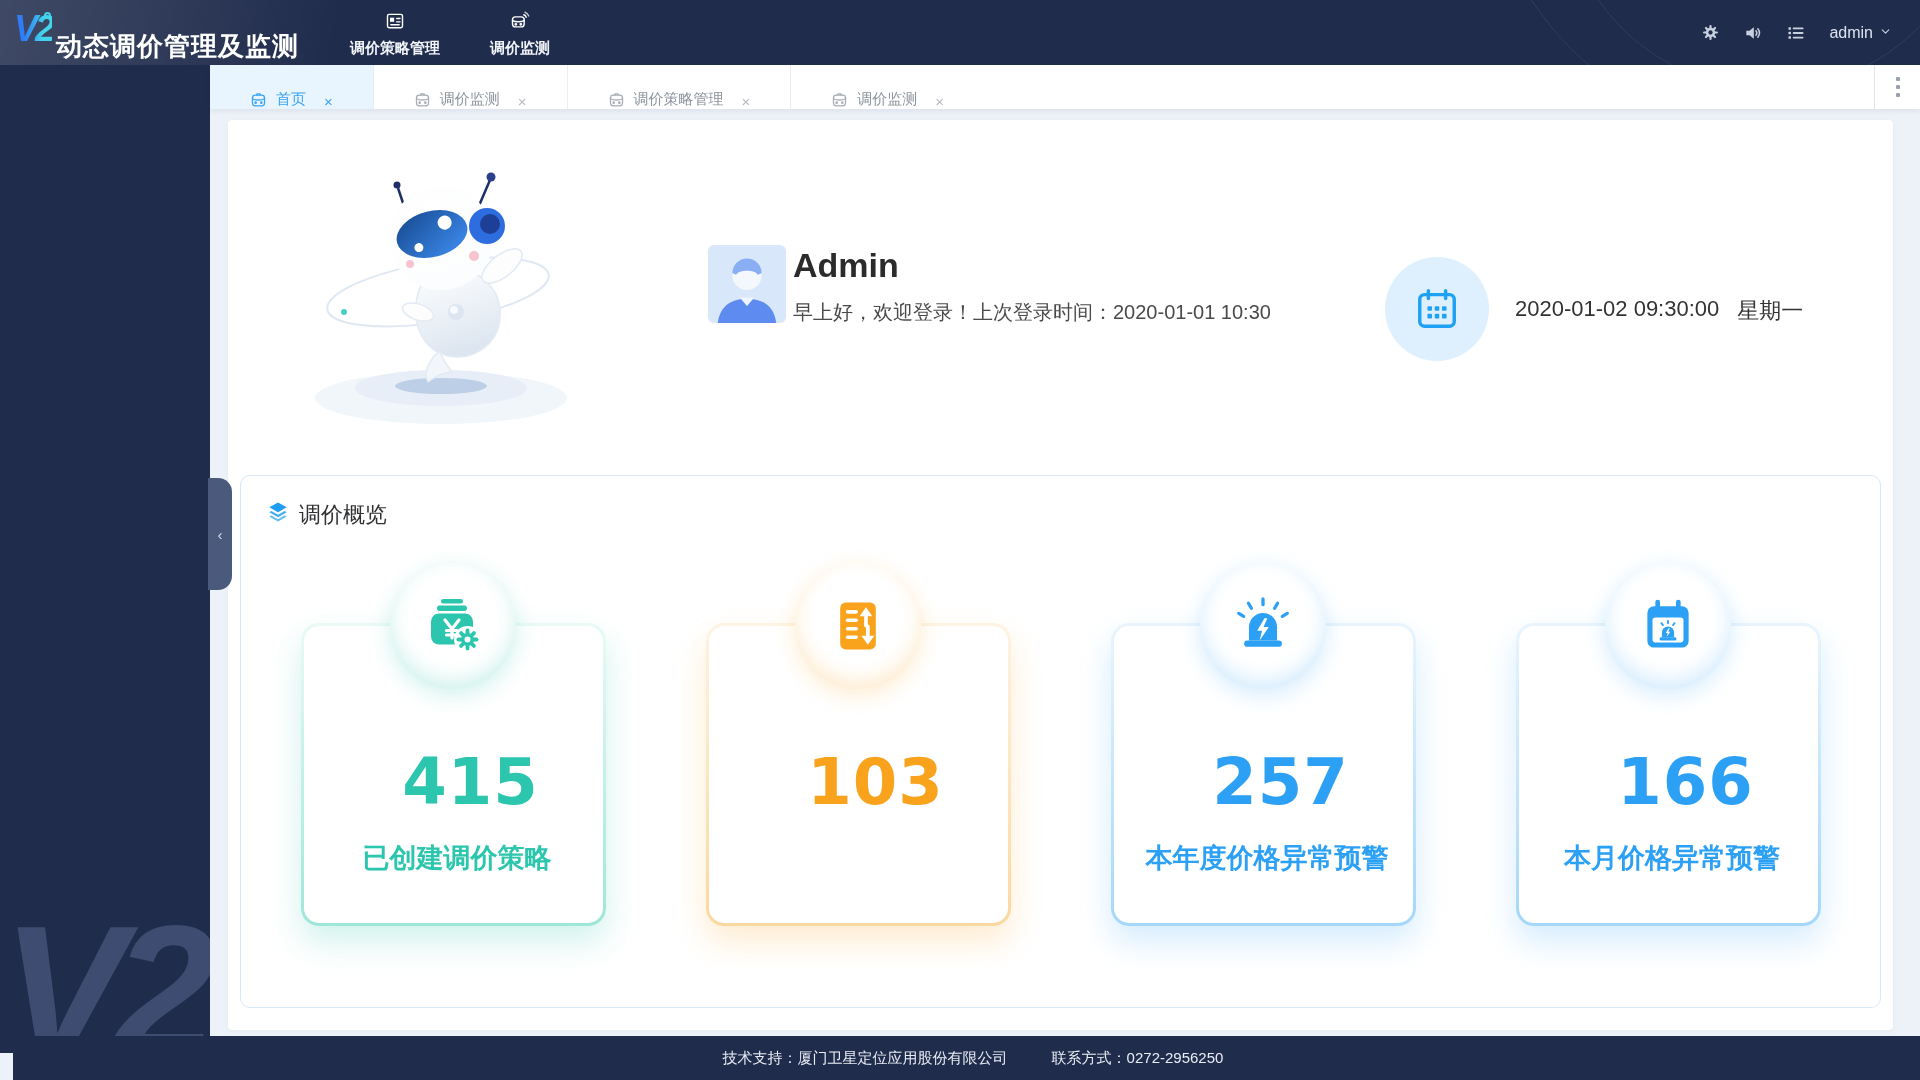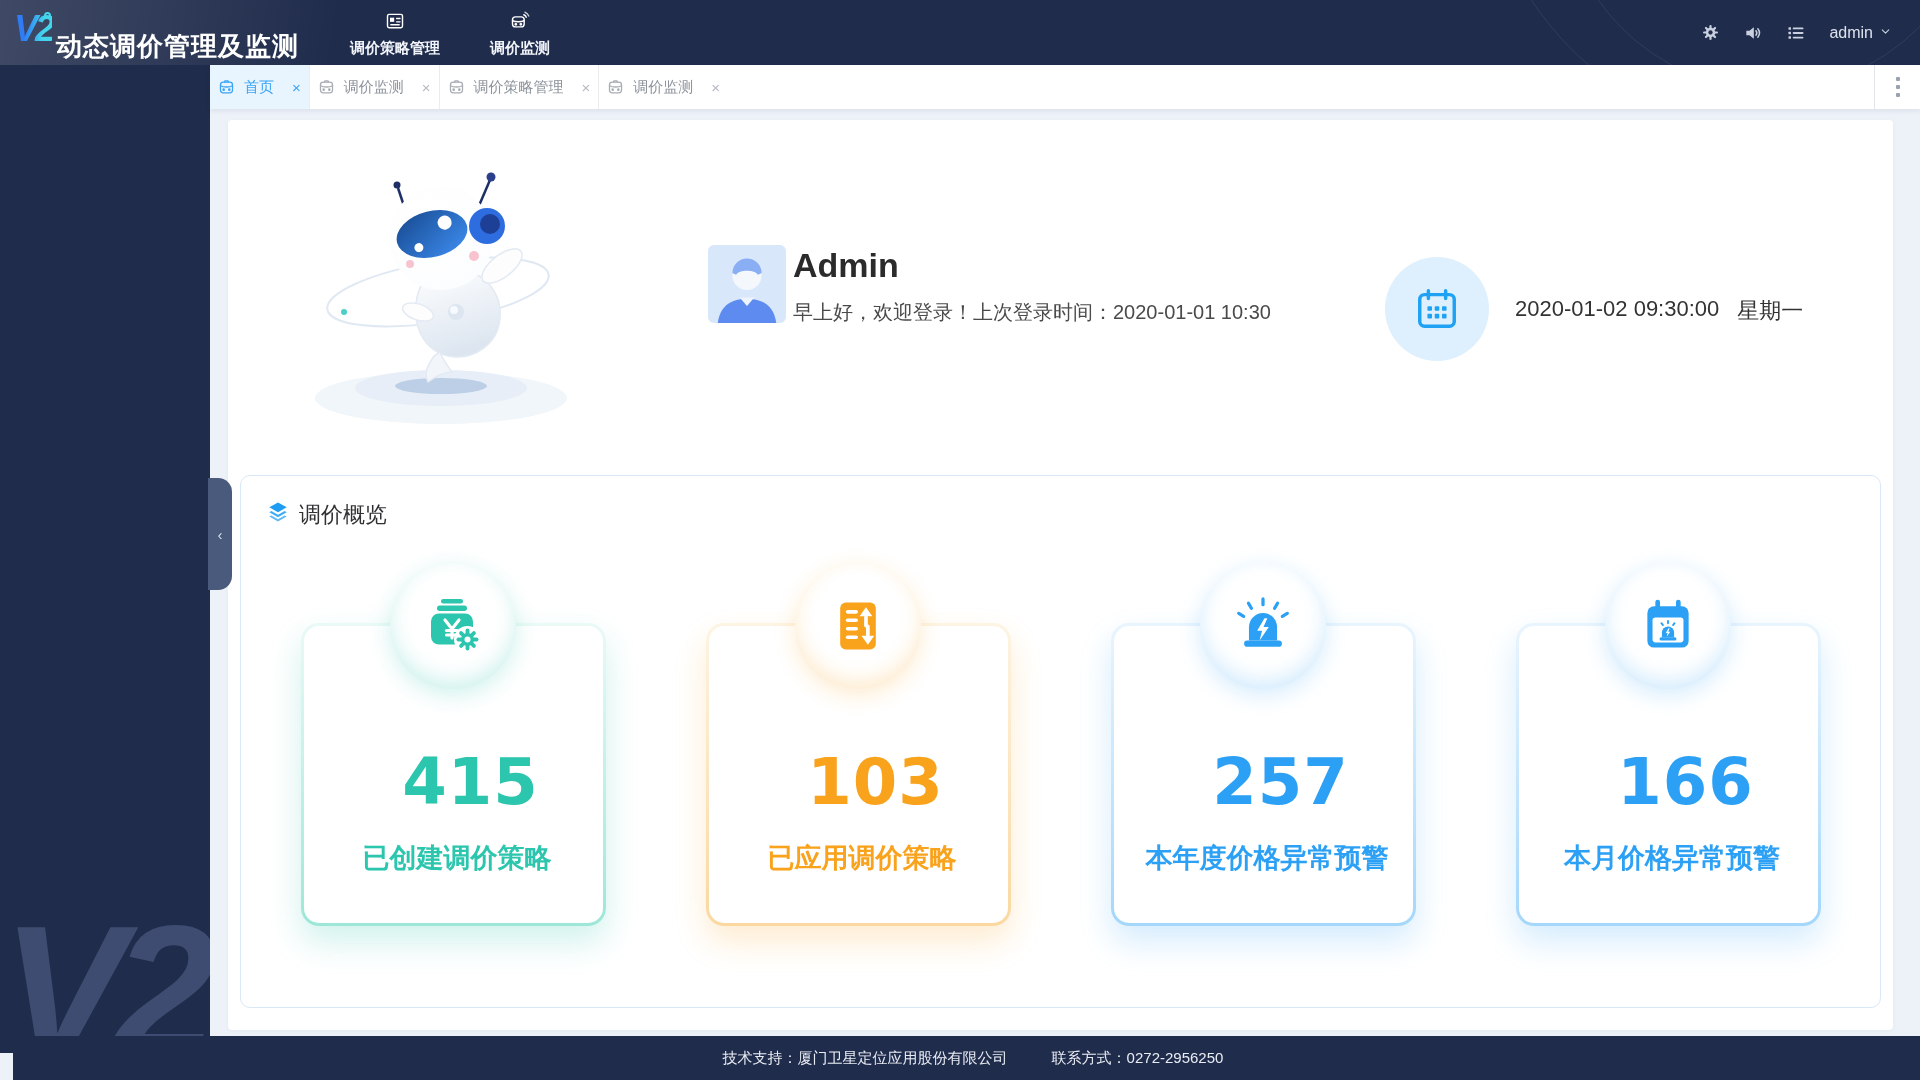--- a/index.html
+++ b/index.html
@@ -21,21 +21,21 @@
   .header-nav { position:absolute; left:348px; top:0; height:65px; display:flex; gap:46px; }
   .nav-item { display:flex; flex-direction:column; align-items:center; justify-content:center; gap:4px; color:#f2f5fa; cursor:pointer; padding:4px 2px 0; }
   .nav-item .nav-label { font-size:15px; font-weight:bold; }
   .header-right { position:absolute; right:28px; top:0; height:65px; display:flex; align-items:center; gap:23px; }
   .hbtn { display:flex; align-items:center; cursor:pointer; }
   .admin-group { display:flex; align-items:center; gap:6px; cursor:pointer; color:#dde3ee; font-size:16px; }
 
   
   .tabbar { position:absolute; left:210px; top:65px; right:0; height:44px; background:#fff; z-index:15;
     box-shadow:0 2px 5px rgba(31,43,74,.08); display:flex; }
-  .tab { display:flex; align-items:center; padding:0 8px; cursor:pointer; color:#8d939c; font-size:15px; position:relative; }
+  .tab { display:flex; align-items:flex-end; padding:0 40px; cursor:pointer; color:#8d939c; font-size:15px; position:relative; }
   .tab + .tab { border-left:1px solid #ececef; }
   .tab .tab-icon { color:#a8adb5; margin-right:9px; display:flex; }
   .tab.active { background:#e8f4fe; color:#3aa4f6; }
   .tab.active .tab-icon { color:#3aa4f6; }
   .tab-close { margin-left:18px; font-size:15px; color:#b4b9c0; line-height:1; cursor:pointer; }
   .tab.active .tab-close { color:#3aa4f6; }
   .tab-more { position:absolute; right:0; top:0; width:46px; height:44px; border-left:1px solid #e2e6ec; display:flex;
     flex-direction:column; align-items:center; justify-content:center; gap:4px; cursor:pointer; background:#fff; }
   .tab-more i { width:4px; height:4px; border-radius:1px; background:#9aa2b0; }
 
@@ -364,21 +364,20 @@
                   <rect x="19" y="33" width="13" height="3.8" rx="1.9"></rect>
                   <rect x="19" y="42" width="13" height="3.8" rx="1.9"></rect>
                   <path d="M40.5 12l6.8 9.5H33.7z"></path>
                   <rect x="38.5" y="20.5" width="4" height="13" rx="2"></rect>
                   <path d="M42.5 52l-6.8-9.5h13.6z"></path>
                   <rect x="40.5" y="30.5" width="4" height="13" rx="2"></rect>
                 </g>
               </svg>
             </div>
             <div class="stat-value">103</div>
-            <div class="stat-label">已应用调价策略</div>
           </div>
 
           <div class="stat-card theme-blue" style="--c: #2ba0f4;">
             <div class="stat-icon-circle">
               <svg viewBox="0 0 64 64" width="62" height="62">
                 <g stroke="currentColor" stroke-width="3.4" stroke-linecap="round">
                   <path d="M32 4v6"></path>
                     <path d="M17 8.5l3 5.2"></path>
                     <path d="M47 8.5l-3 5.2"></path>
                     <path d="M7 19l5 3"></path>

